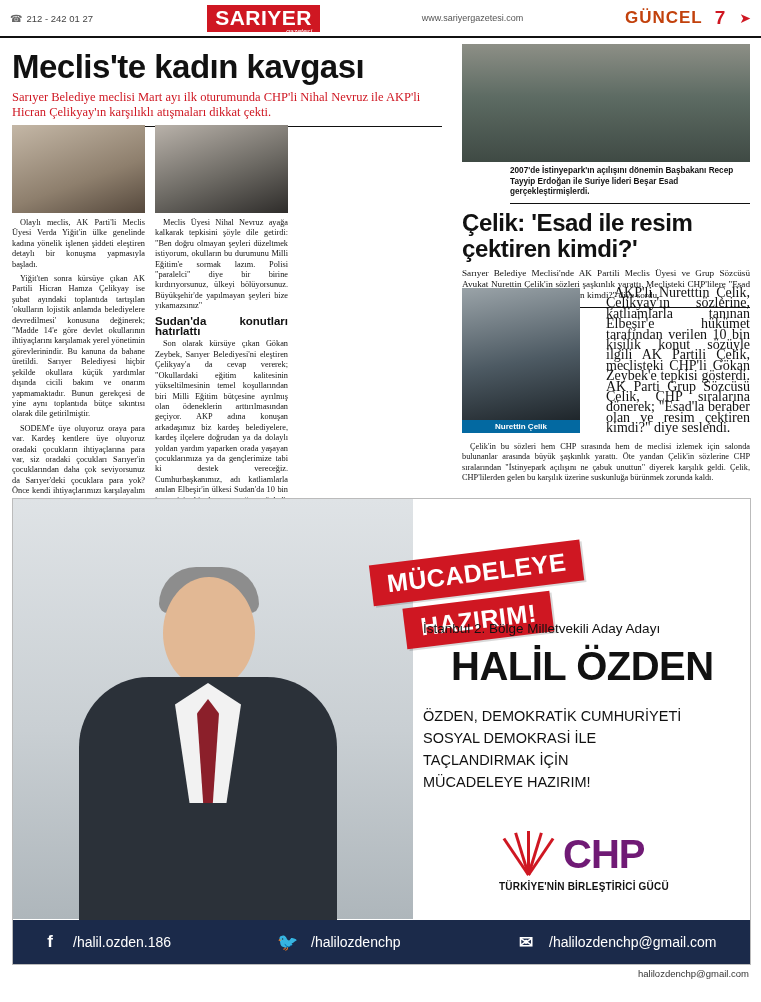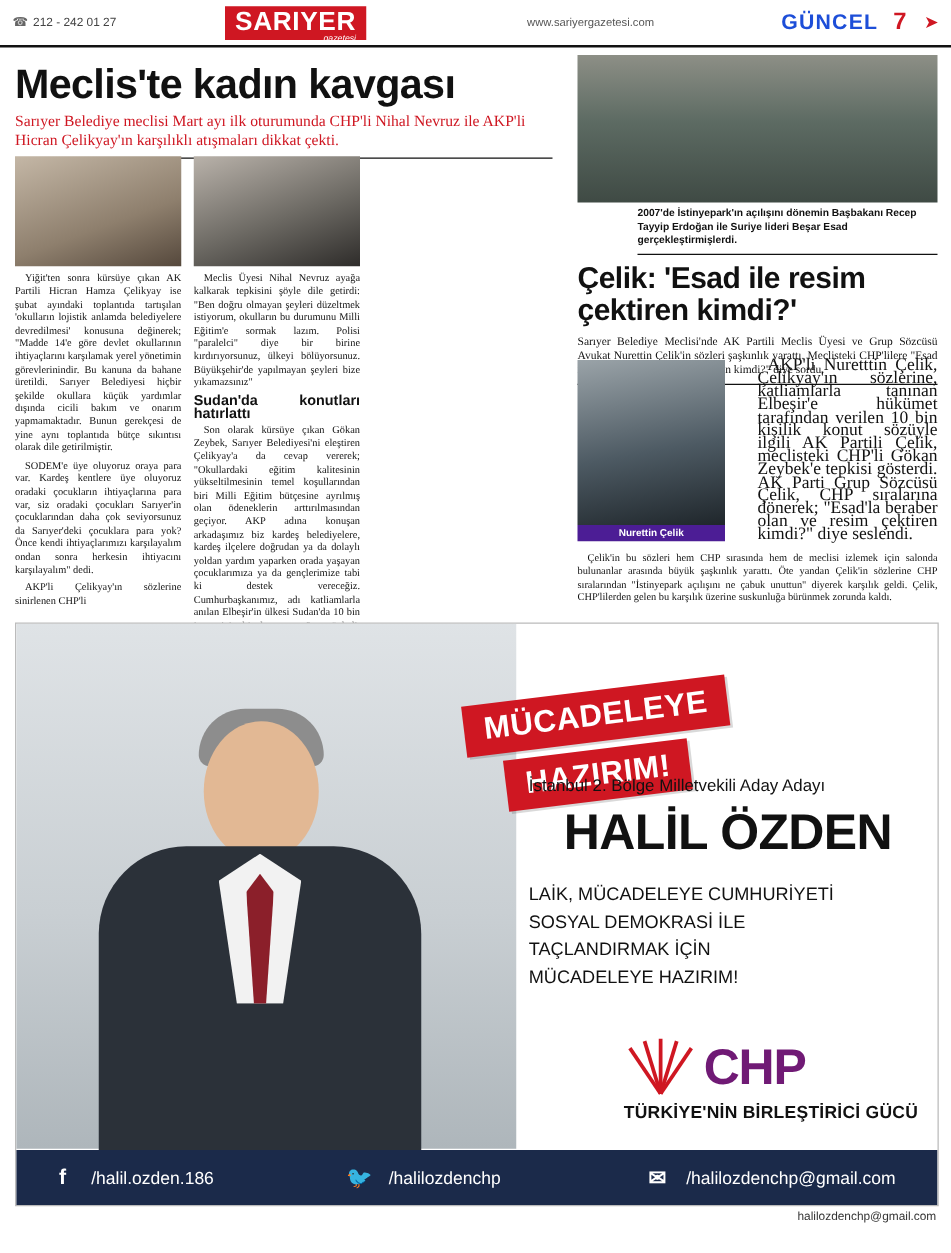--- a/index.html
+++ b/index.html
@@ -42,21 +42,21 @@
     width: 170px;
   }
   .phone .ico {
     font-size: 10px;
     color: #666;
   }
   .logo-wrap {
     flex: 0 0 auto;
     display: flex;
     flex-direction: column;
-    align-items: flex-start;
+    align-items: flex-end;
     width: 140px;
   }
   .logo {
     background: #cf1722;
     color: #fff;
     font-family: "Liberation Sans", sans-serif;
     font-weight: bold;
     font-size: 21px;
     letter-spacing: 0.5px;
     padding: 1px 8px 2px 8px;
@@ -76,21 +76,21 @@
     text-align: center;
     font-family: "Liberation Sans", sans-serif;
     font-size: 9px;
     color: #555;
   }
   .section-name {
     font-family: "Liberation Sans", sans-serif;
     font-weight: bold;
     font-size: 17px;
     letter-spacing: 1px;
-    color: #1d4ed8;
+    color: #c2410c;
     padding-right: 12px;
   }
   .page-num {
     font-family: "Liberation Sans", sans-serif;
     font-weight: bold;
     font-size: 19px;
     color: #cf1722;
     padding-right: 14px;
   }
   .arrow-right {
@@ -210,21 +210,21 @@
   .rc-inner { display: flex; gap: 8px; }
   .rc-photo {
     width: 118px;
   }
   .rc-photo .ph {
     width: 118px;
     height: 132px;
     background: linear-gradient(170deg,#9aa3a8 0%,#4d5a63 55%,#1f262b 100%);
   }
   .rc-photo .namebar {
-    background: #4c1d95;
+    background: #0369a1;
     color: #fff;
     font-family: "Liberation Sans", sans-serif;
     font-size: 8px;
     font-weight: bold;
     text-align: center;
     padding: 2px 0;
   }
   .rc-text {
     flex: 1;
     font-family: "Liberation Serif", serif;
@@ -391,21 +391,21 @@
     color: #701a75;
     letter-spacing: -1px;
     text-align: right;
   }
   .chp-sub {
     position: absolute;
     left: 486px;
     top: 382px;
     font-family: "Liberation Sans", sans-serif;
     font-weight: bold;
-    font-size: 14px;
+    font-size: 10px;
     color: #111;
     letter-spacing: 0.2px;
   }
 
   .social {
     position: absolute;
     left: 0;
     bottom: 0;
     width: 737px;
     height: 44px;
@@ -486,20 +486,21 @@
       </div>
     </div>
     <div class="rc-full">
       <p>Çelik'in bu sözleri hem CHP sırasında hem de meclisi izlemek için salonda bulunanlar arasında büyük şaşkınlık yarattı. Öte yandan Çelik'in sözlerine CHP sıralarından "İstinyepark açılışını ne çabuk unuttun" diyerek karşılık geldi. Çelik, CHP'lilerden gelen bu karşılık üzerine suskunluğa bürünmek zorunda kaldı.</p>
     </div>
   </div>
 
   <div class="article">
     <div class="col c1">
       <div class="inline-photo"></div>
+      <p>Olaylı meclis, AK Parti'li Meclis Üyesi Verda Yiğit'in ülke genelinde kadına yönelik işlenen şiddeti eleştiren detaylı bir konuşma yapmasıyla başladı.</p>
       <p>Yiğit'ten sonra kürsüye çıkan AK Partili Hicran Hamza Çelikyay ise şubat ayındaki toplantıda tartışılan 'okulların lojistik anlamda belediyelere devredilmesi' konusuna değinerek; "Madde 14'e göre devlet okullarının ihtiyaçlarını karşılamak yerel yönetimin görevlerinindir. Bu kanuna da bahane üretildi. Sarıyer Belediyesi hiçbir şekilde okullara küçük yardımlar dışında cicili bakım ve onarım yapmamaktadır. Bunun gerekçesi de yine aynı toplantıda bütçe sıkıntısı olarak dile getirilmiştir.</p>
       <p>SODEM'e üye oluyoruz oraya para var. Kardeş kentlere üye oluyoruz oradaki çocukların ihtiyaçlarına para var, siz oradaki çocukları Sarıyer'in çocuklarından daha çok seviyorsunuz da Sarıyer'deki çocuklara para yok? Önce kendi ihtiyaçlarımızı karşılayalım ondan sonra herkesin ihtiyacını karşılayalım" dedi.</p>
       <p>AKP'li Çelikyay'ın sözlerine sinirlenen CHP'li</p>
     </div>
 
     <div class="col c2">
       <div class="inline-photo b"></div>
       <p>Meclis Üyesi Nihal Nevruz ayağa kalkarak tepkisini şöyle dile getirdi: "Ben doğru olmayan şeyleri düzeltmek istiyorum, okulların bu durumunu Milli Eğitim'e sormak lazım. Polisi "paralelci" diye bir birine kırdırıyorsunuz, ülkeyi bölüyorsunuz. Büyükşehir'de yapılmayan şeyleri bize yıkamazsınız"</p>
       <div class="subhead">Sudan'da konutları hatırlattı</div>
       <p>Son olarak kürsüye çıkan Gökan Zeybek, Sarıyer Belediyesi'ni eleştiren Çelikyay'a da cevap vererek; "Okullardaki eğitim kalitesinin yükseltilmesinin temel koşullarından biri Milli Eğitim bütçesine ayrılmış olan ödeneklerin arttırılmasından geçiyor. AKP adına konuşan arkadaşımız biz kardeş belediyelere, kardeş ilçelere doğrudan ya da dolaylı yoldan yardım yaparken orada yaşayan çocuklarımıza ya da gençlerimize tabi ki destek vereceğiz. Cumhurbaşkanımız, adı katliamlarla anılan Elbeşir'in ülkesi Sudan'da 10 bin insan için binalar yapacağını söyledi. Yani bu ülkede yaşayan insanlardan daha mı önemlidir Sudan'da yaşayan insanların var olma ya da eğitim hakları? Bizim için Çorum'un bir köyünde yaşayanın sorunu, Afrika'da yaşayanın sorunundan az değildir, eşittir" dedi.</p>
@@ -519,21 +520,21 @@
 
     <div class="banner">
       <div class="b1">MÜCADELEYE</div><br>
       <div class="b2">HAZIRIM!</div>
     </div>
 
     <div class="ad-right">
       <div class="ad-pre">İstanbul 2. Bölge Milletvekili Aday Adayı</div>
       <div class="ad-name">HALİL ÖZDEN</div>
       <div class="ad-slogan">
-        <div>LAİK, MÜCADELEYE CUMHURİYETİ</div>
+        <div>ÖZDEN, DEMOKRATİK CUMHURİYETİ</div>
         <div>SOSYAL DEMOKRASİ İLE</div>
         <div>TAÇLANDIRMAK İÇİN</div>
         <div>MÜCADELEYE HAZIRIM!</div>
       </div>
     </div>
 
     <div class="chp">
       <div class="chp-mark">
         <i></i>
           <i></i>

